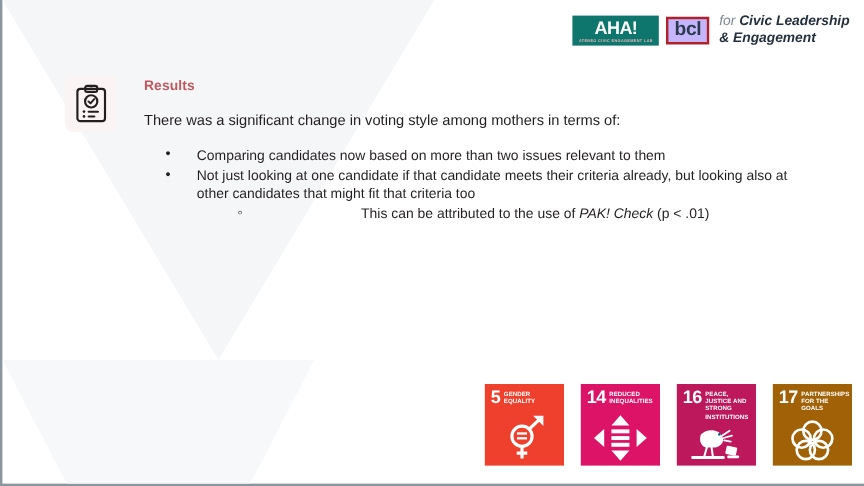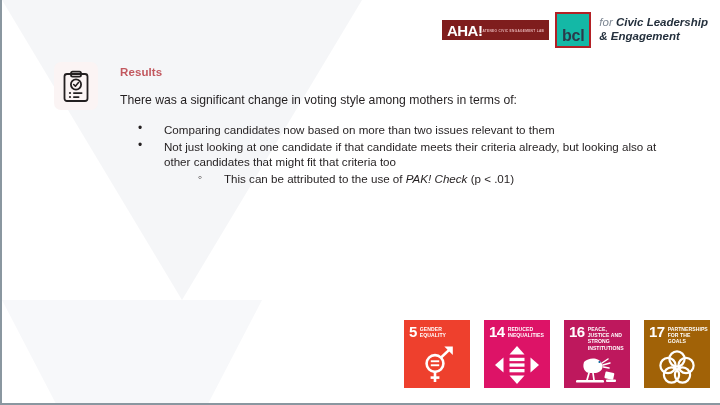--- a/index.html
+++ b/index.html
@@ -32,37 +32,37 @@
     border-right: 130px solid transparent;
     border-top: 250px solid #f7f8fa;
   }
 
   
   .logo-lockup {
     position: absolute; right: 12px; top: 12px;
     display: flex; align-items: center; gap: 6px;
   }
   .aha-mark {
-    background: #7f1d1d;
+    background: #0f766e;
     padding: 3px 5px 2px 5px;
-    display: flex; flex-direction: row; align-items: center;
+    display: flex; flex-direction: column; align-items: center;
     line-height: 1;
   }
   .aha-word {
     color: #ffffff; font-weight: bold; font-size: 15px;
     letter-spacing: -0.5px; line-height: 1;
   }
   .aha-sub {
     color: #e8b6b8; font-size: 3.2px; letter-spacing: .3px;
     margin-top: 1.5px; white-space: nowrap; font-weight: bold;
   }
   .bcl-mark {
     border: 2.5px solid #b32025;
-    background: #14b8a6;
-    padding: 14px 5px 2px 5px;
+    background: #c4b5fd;
+    padding: 1px 5px 2px 5px;
     line-height: 1;
   }
   .bcl-word {
     color: #2b3a4a; font-weight: bold; font-size: 16px;
     letter-spacing: -0.3px;
   }
   .lockup-text { line-height: 1.18; padding-left: 2px; font-style: italic; }
   .lockup-line { font-size: 11.5px; white-space: nowrap; }
   .lockup-for { color: #7d8793; font-weight: normal; }
   .lockup-strong { color: #24303d; font-weight: bold; }
@@ -89,21 +89,21 @@
   ul.level1 { list-style: none; margin: 0 0 0 18px; padding: 0; }
   ul.level1 > li {
     position: relative; padding-left: 26px;
     color: #231f20; font-size: 11.6px; line-height: 1.33;
     margin-bottom: 1px;
   }
   ul.level1 > li::before {
     content: "\2022"; position: absolute; left: 0; top: -1px;
     font-size: 12px; color: #231f20;
   }
-  ul.level2 { list-style: none; margin: 1px 0 12px 34px; padding: 0; }
+  ul.level2 { list-style: none; margin: 1px 0 12px 34px; padding: 0; text-align: center; }
   ul.level2 > li {
     position: relative; padding-left: 26px;
     color: #231f20; font-size: 11.6px; line-height: 1.33;
   }
   ul.level2 > li::before {
     content: "\25E6"; position: absolute; left: 0; top: -1px;
     font-size: 12px; color: #231f20;
   }
   .ital { font-style: italic; }
 

